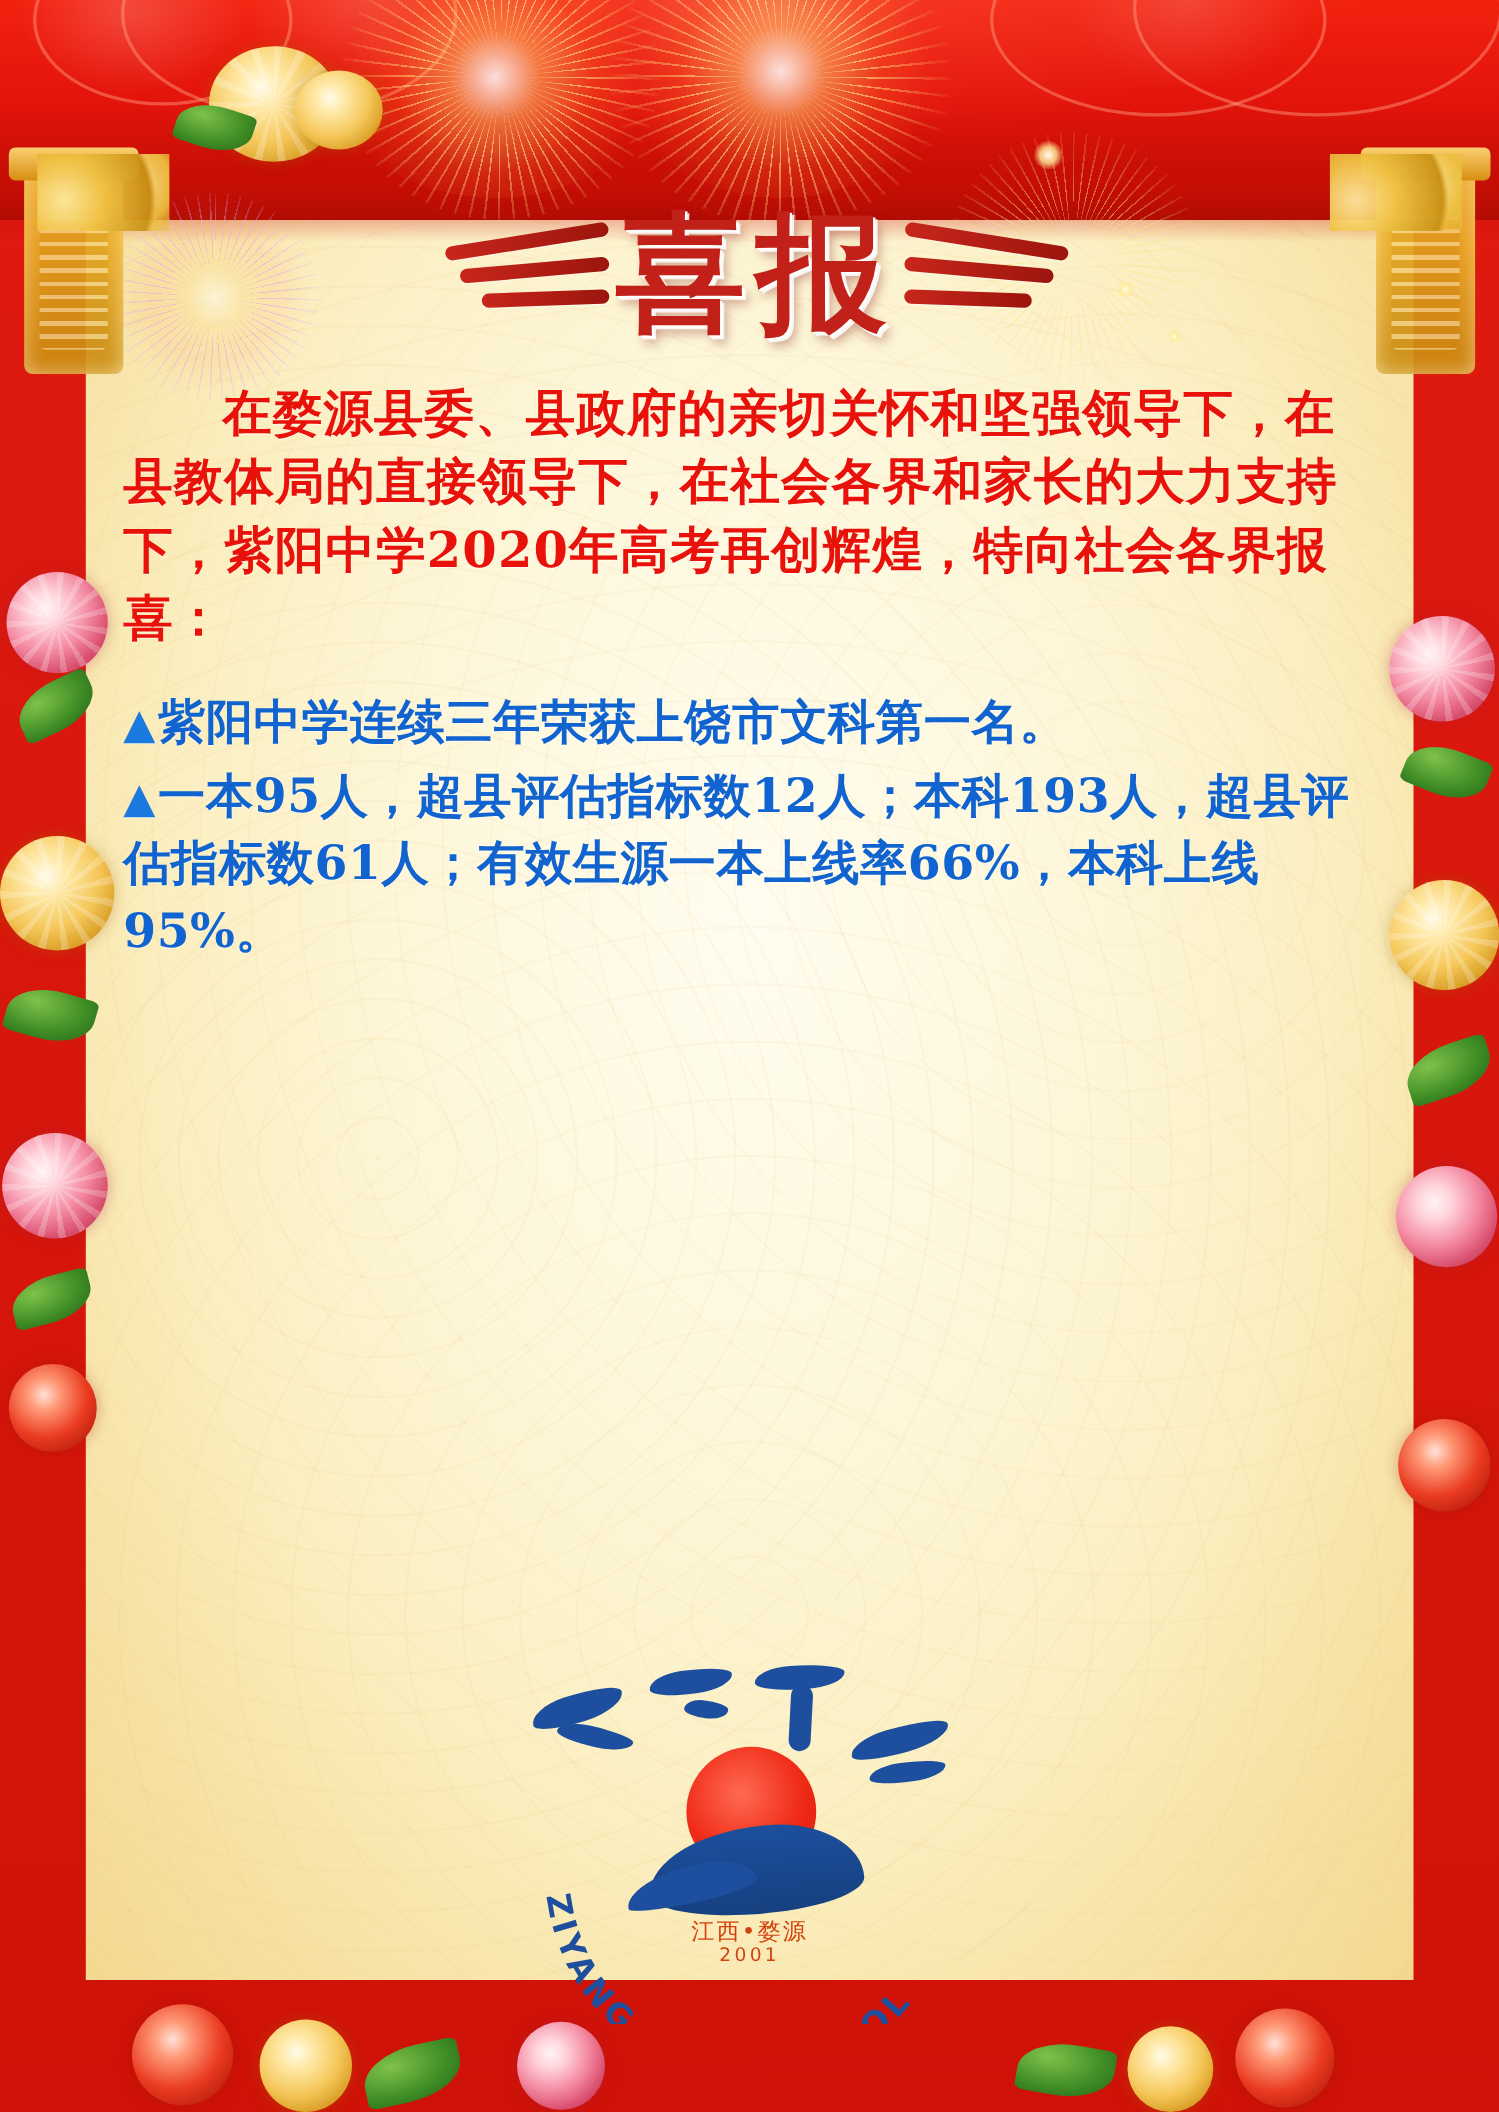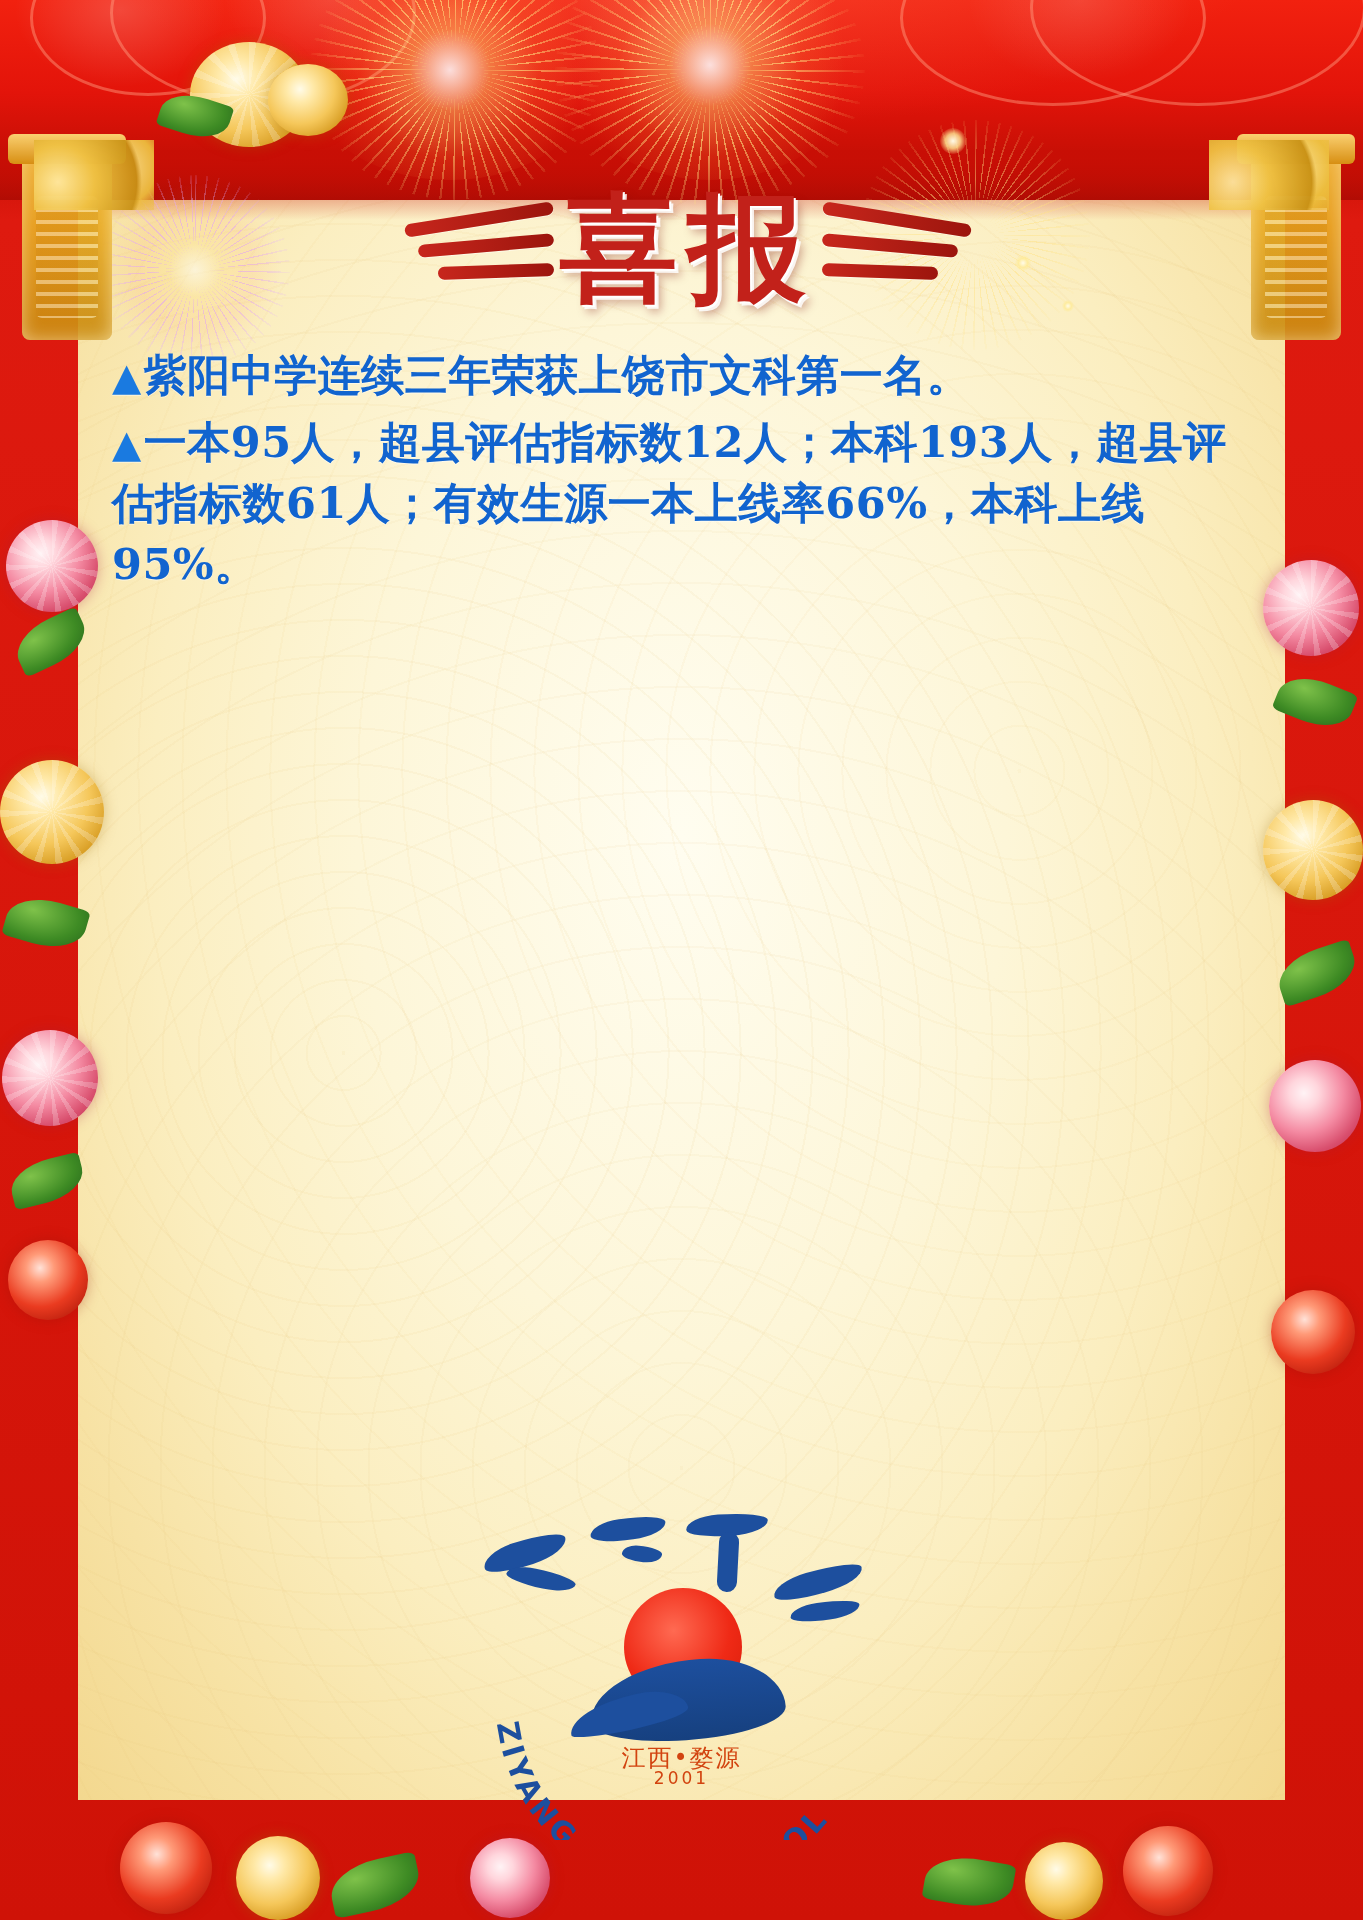--- a/index.html
+++ b/index.html
@@ -266,21 +266,21 @@
   .logo-stroke {
     position: absolute;
     background: #1d4f9e;
     border-radius: 40% 60% 45% 55% / 60% 40% 60% 40%;
   }
   .logo-cn {
     position: absolute;
     left: 0; right: 0; top: 232px;
     text-align: center;
     color: #d2430f;
-    font-size: 24px;
+    font-size: 21px;
     font-family: "DejaVu Sans", "Liberation Sans", sans-serif;
     letter-spacing: 2px;
   }
   .logo-year {
     position: absolute;
     left: 0; right: 0; top: 258px;
     text-align: center;
     color: #d2430f;
     font-size: 17px;
     letter-spacing: 3px;
@@ -391,20 +391,21 @@
     </div>
     <div class="title-text">喜报</div>
     <div class="title-ribbon-right">
       <div class="ribbon-bar" style="right:0px;  top:20px; width:150px; transform:rotate(9deg);"></div>
       <div class="ribbon-bar" style="right:14px; top:46px; width:136px; transform:rotate(5deg);"></div>
       <div class="ribbon-bar" style="right:34px; top:72px; width:116px; transform:rotate(2deg);"></div>
     </div>
   </div>
 
   <div class="content">
+    <p class="intro">在婺源县委、县政府的亲切关怀和坚强领导下，在县教体局的直接领导下，在社会各界和家长的大力支持下，紫阳中学2020年高考再创辉煌，特向社会各界报喜：</p>
 
     <ul class="items">
       <li class="item">
         <span class="tri">▲</span><span>紫阳中学连续三年荣获上饶市文科第一名。</span>
       </li>
       <li class="item">
         <span class="tri">▲</span><span>一本95人，超县评估指标数12人；本科193人，超县评估指标数61人；有效生源一本上线率66%，本科上线95%。</span>
       </li>
     </ul>
   </div>

